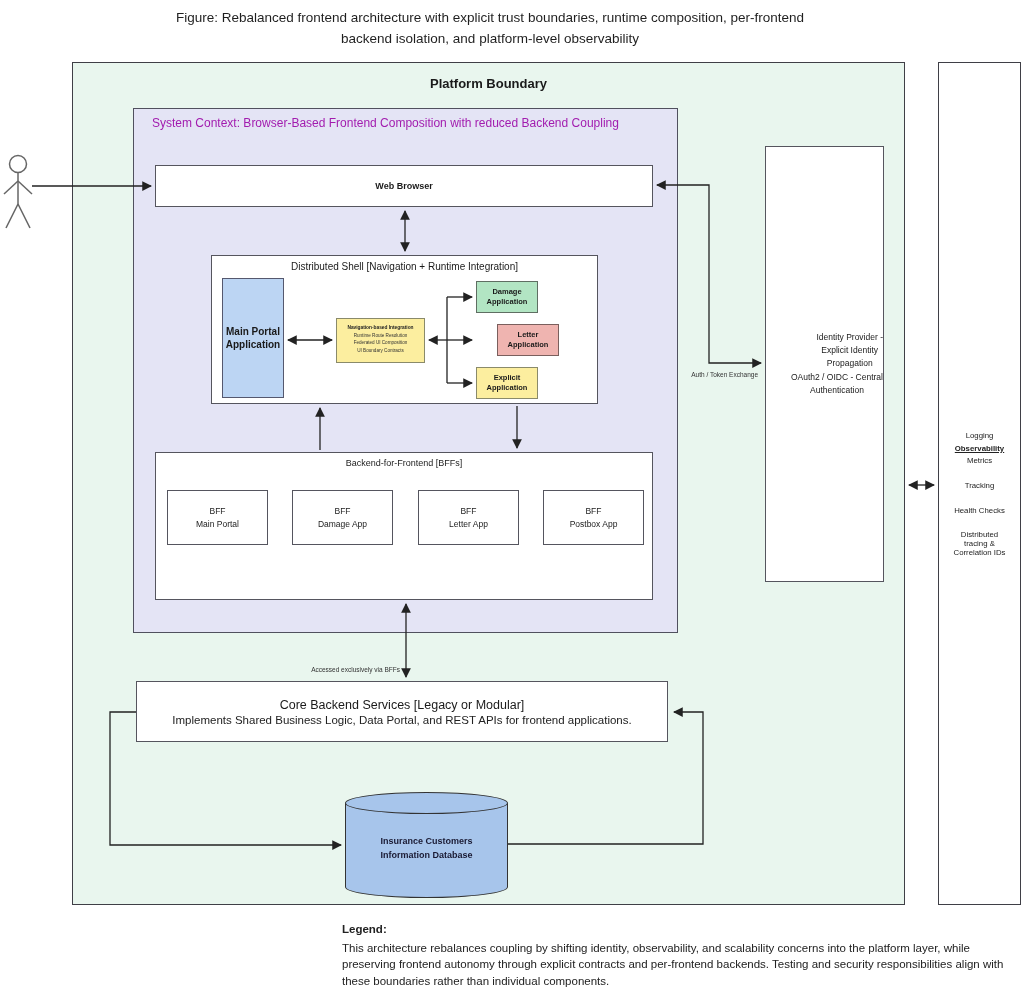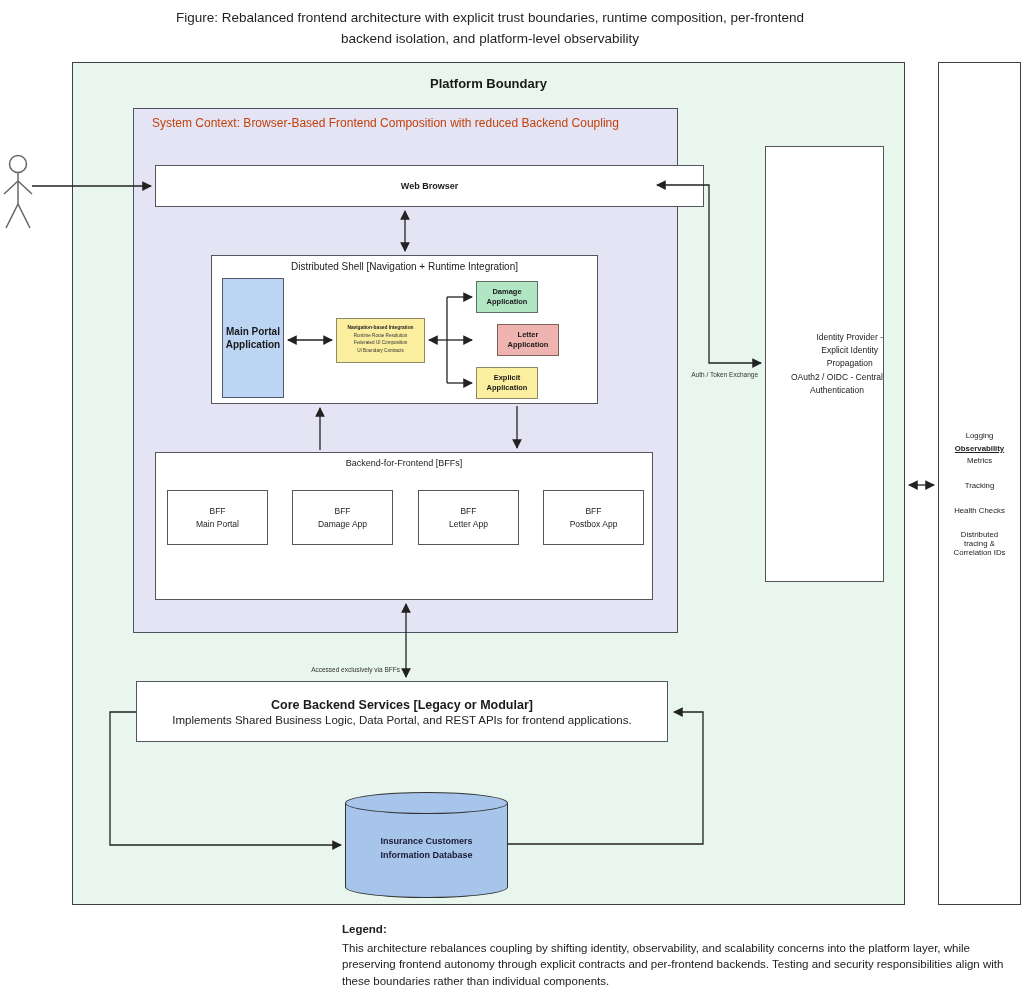--- a/index.html
+++ b/index.html
@@ -14,44 +14,44 @@
   .figure-title{left:160px;top:8px;width:660px;text-align:center;font-size:13.5px;line-height:1.55;color:#1f1f1f;}
 
   .platform{left:72px;top:62px;width:833px;height:843px;background:#e9f6ee;border:1.6px solid #3f3f46;}
   .platform-title{left:72px;top:76px;width:833px;text-align:center;font-size:13px;font-weight:bold;}
 
   .obs-panel{left:938px;top:62px;width:83px;height:843px;background:#ffffff;border:1.6px solid #3f3f46;}
   .obs-item{left:938px;width:83px;text-align:center;font-size:7.8px;color:#222;}
   .obs-title{font-weight:bold;text-decoration:underline;margin-top:40px;}
 
   .context{left:133px;top:108px;width:545px;height:525px;background:#e4e4f5;border:1px solid #50505e;}
-  .context-label{left:152px;top:116px;width:520px;font-size:12px;color:#c2410c;}
+  .context-label{left:152px;top:116px;width:520px;font-size:12px;color:#a21caf;}
 
-  .browser{left:155px;top:165px;width:549px;height:42px;background:#fff;border:1px solid #55555e;font-size:9px;font-weight:bold;}
+  .browser{left:155px;top:165px;width:498px;height:42px;background:#fff;border:1px solid #55555e;font-size:9px;font-weight:bold;}
 
   .shell{left:211px;top:255px;width:387px;height:149px;background:#fff;border:1px solid #55555e;}
   .shell-title{left:211px;top:261px;width:387px;text-align:center;font-size:10px;}
 
   .portal{left:222px;top:278px;width:62px;height:120px;background:#bcd5f3;border:1px solid #55586e;font-size:10px;font-weight:bold;line-height:1.35;}
   .navbox{left:336px;top:318px;width:89px;height:45px;background:#fcee9f;border:1px solid #8a8a6a;padding-top:5px;}
   .navbox div{text-align:center;font-size:4.6px;line-height:1.65;color:#333;}
   .navbox .t{font-weight:bold;font-size:4.8px;color:#222;}
   .appbox{width:62px;height:32px;font-size:7.5px;font-weight:bold;line-height:1.3;}
   .damage{left:476px;top:281px;background:#b2e5c3;border:1px solid #5f6e62;}
   .letter{left:476px;top:324px;background:#efb4b0;border:1px solid #7a5f5d;margin-left:21px;}
   .postbox{left:476px;top:367px;background:#fcee9f;border:1px solid #8a8a6a;}
 
   .bff{left:155px;top:452px;width:498px;height:148px;background:#fff;border:1px solid #55555e;}
   .bff-title{left:155px;top:458px;width:498px;text-align:center;font-size:9px;color:#222;}
   .bffbox{top:490px;width:101px;height:55px;background:#fff;border:1px solid #55555e;font-size:8.5px;color:#222;line-height:1.5;}
 
   .identity{left:765px;top:146px;width:119px;height:436px;background:#fff;border:1px solid #55555e;font-size:8.5px;line-height:1.55;align-items:flex-end;}
 
   .core{left:136px;top:681px;width:532px;height:61px;background:#fff;border:1px solid #55555e;}
-  .core-title{font-size:12.5px;font-weight:bold;margin-bottom:2px;}
+  .core-title{font-size:12.5px;font-weight:normal;margin-bottom:2px;}
   .core-sub{font-size:11.5px;color:#222;}
 
   .db{left:345px;top:792px;width:163px;height:106px;}
   .cyl-top{position:absolute;top:0;left:0;width:100%;height:22px;background:#a7c5eb;border:1.4px solid #333;border-radius:50%;z-index:3;box-sizing:border-box;}
   .cyl-body{position:absolute;top:11px;left:0;width:100%;height:84px;background:#a7c5eb;border-left:1.4px solid #333;border-right:1.4px solid #333;z-index:2;box-sizing:border-box;}
   .cyl-bottom{position:absolute;bottom:0;left:0;width:100%;height:22px;background:#a7c5eb;border:1.4px solid #333;border-radius:50%;z-index:1;box-sizing:border-box;}
   .db-label{position:absolute;left:0;top:14px;width:100%;height:84px;z-index:4;font-size:9px;font-weight:bold;line-height:1.6;color:#1a1a33;}
 
   .edge-label{font-size:6.5px;color:#333;}
   .auth-label{left:674px;top:371px;width:84px;text-align:right;}

